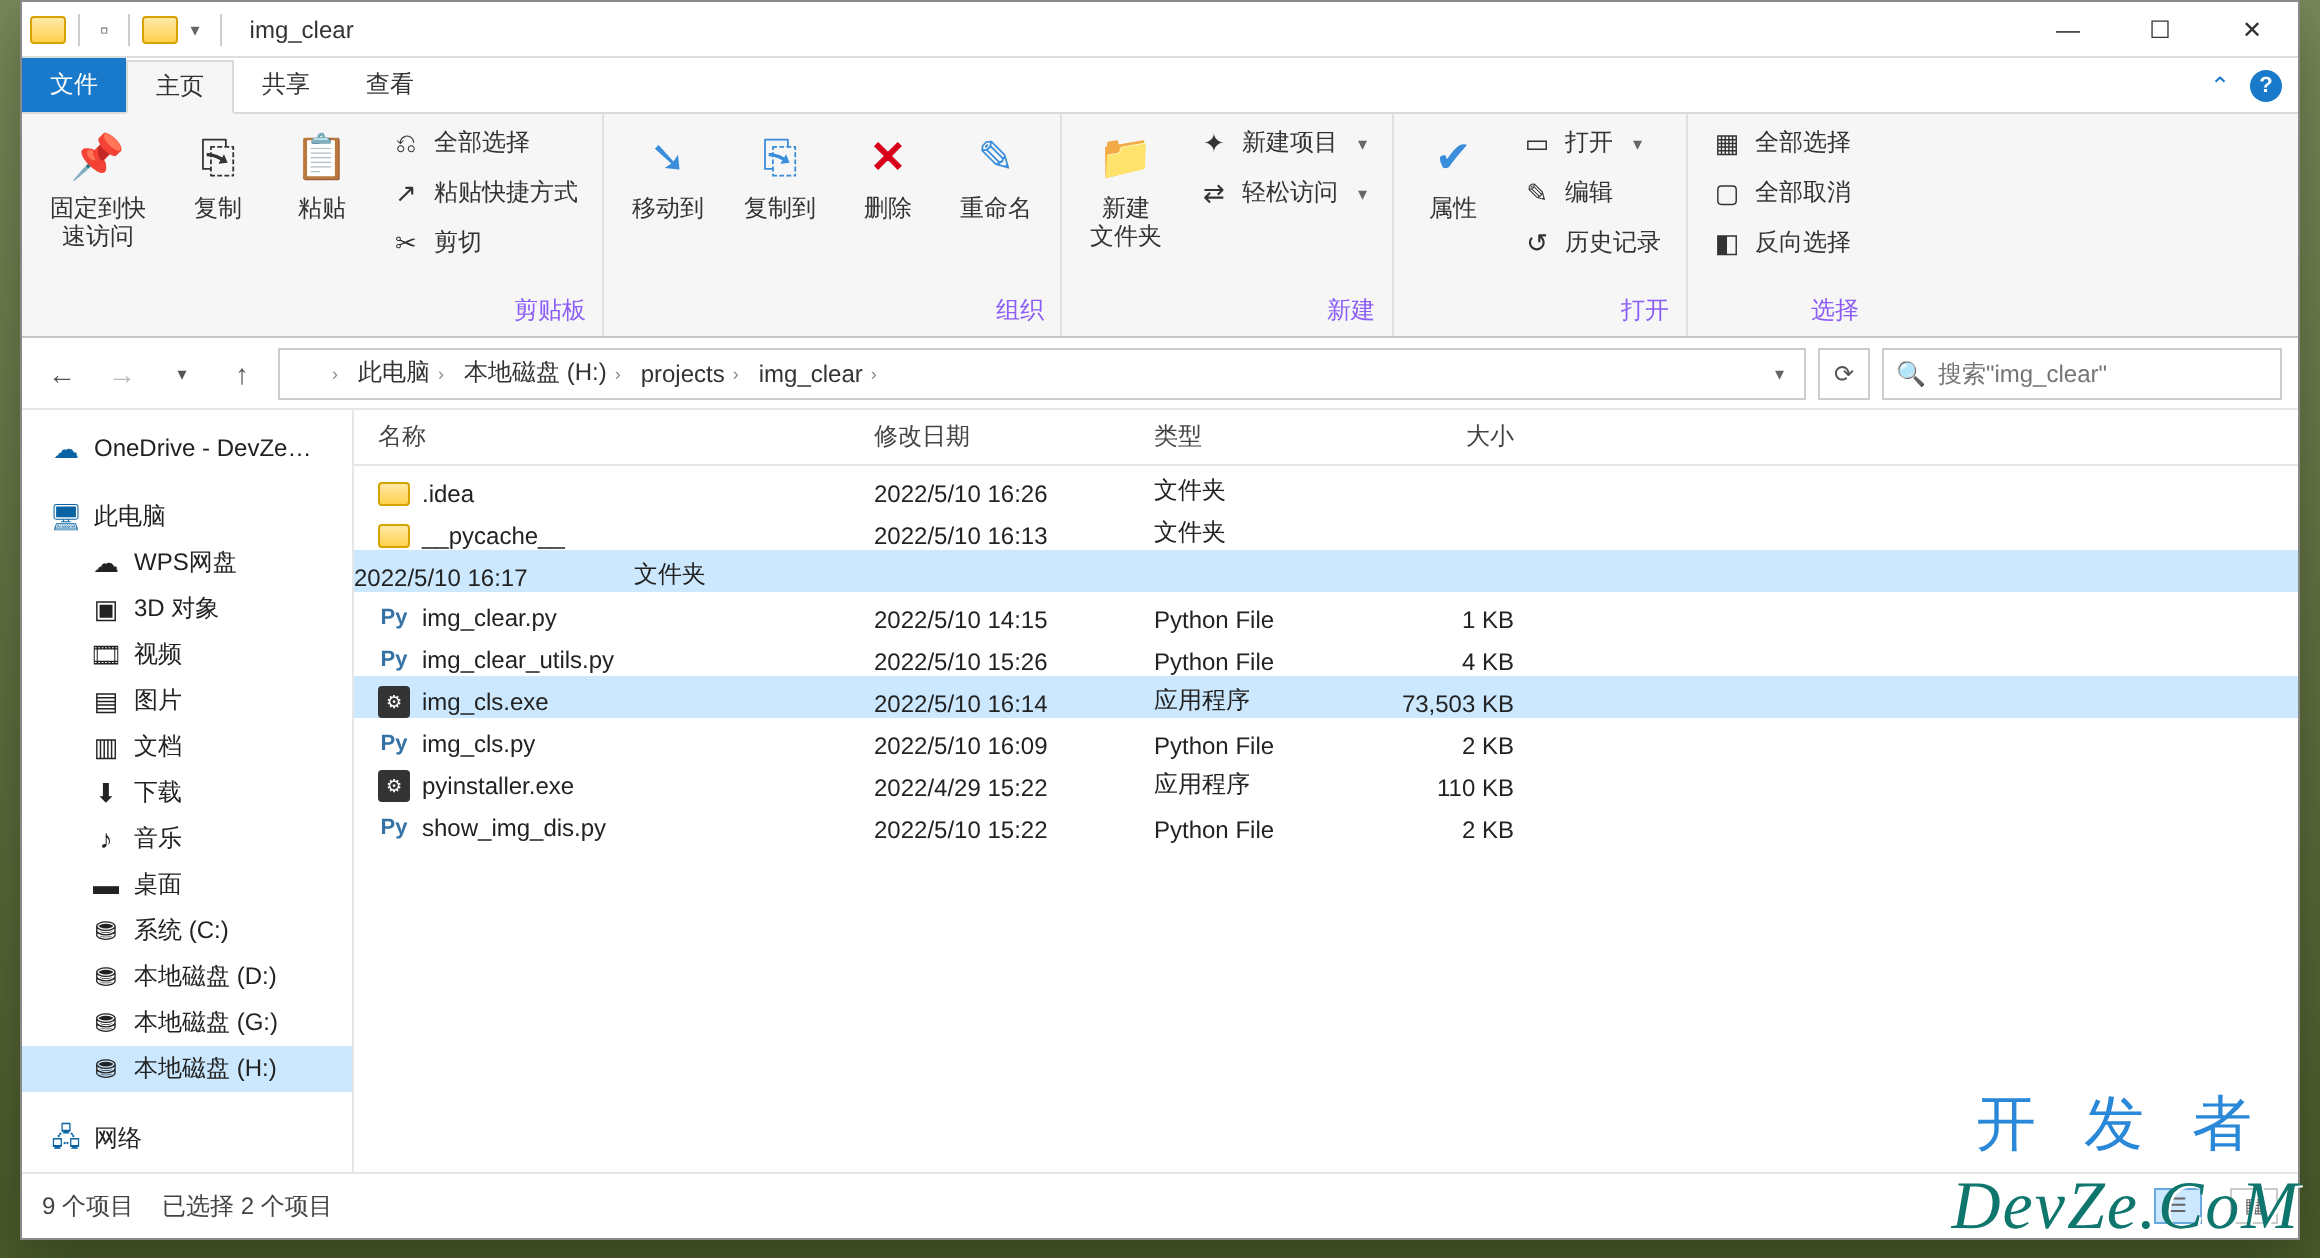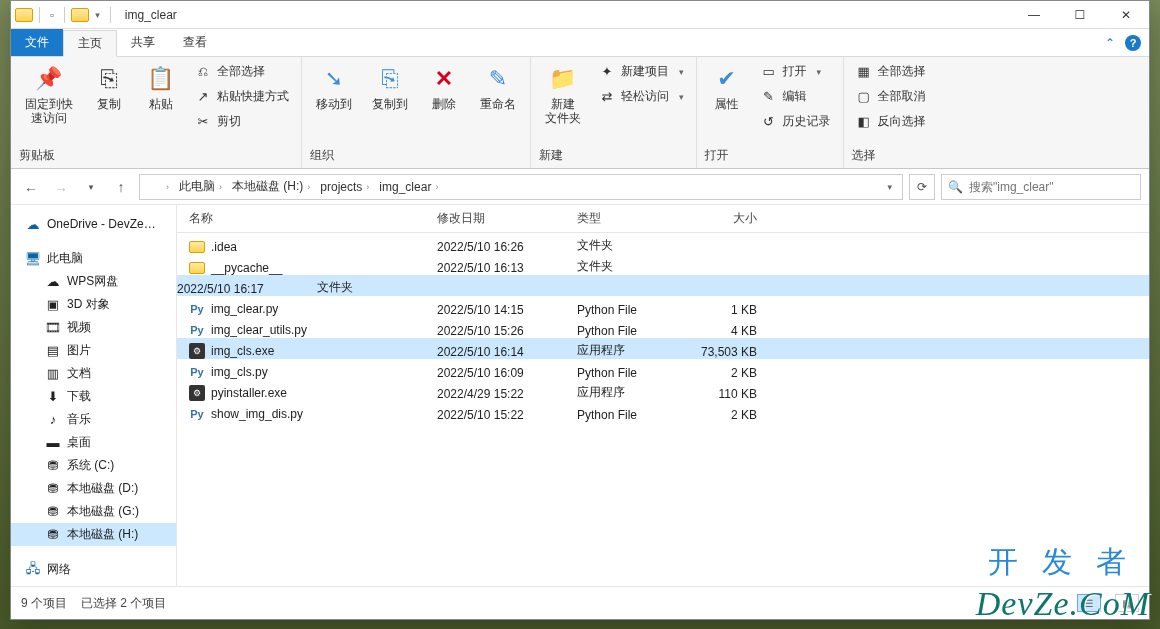--- a/index.html
+++ b/index.html
@@ -21,21 +21,21 @@
   .rtab { padding: 0 14px; display:flex; align-items:center; color:#333; cursor:default;}
   .rtab.file { background:#1979ca; color:#fff; }
   .rtab.active { background:#f6f6f6; border:1px solid #d9d9d9; border-bottom-color:#f6f6f6; position:relative; top:1px;}
   .rtab-right { margin-left:auto; display:flex; align-items:center; padding-right:8px; gap:10px; color:#666;}
   .help-ico { width:16px; height:16px; border-radius:50%; background:#1979ca; color:#fff; display:flex; align-items:center; justify-content:center; font-size:11px; font-weight:bold;}
 
   
   .ribbon { height: 112px; background:#f6f6f6; border-bottom:1px solid #c8c8c8; display:flex; font-size:12px; color:#333;}
   .rgroup { display:flex; flex-direction:column; border-right:1px solid #e0e0e0; padding:4px 8px 2px;}
   .rgroup-body { flex:1; display:flex; align-items:flex-start; gap:8px; }
-  .rgroup-label { text-align:left; color:#404040; font-size:12px; padding:2px 0;}
+  .rgroup-label { text-align:right; color:#8b5cf6; font-size:12px; padding:2px 0;}
   .bigbtn { display:flex; flex-direction:column; align-items:center; gap:4px; padding:4px 6px; text-align:center; line-height:1.2; min-width:44px;}
   .bigbtn .micon { width:30px; height:28px; display:flex; align-items:center; justify-content:center; font-size:22px;}
   .smallstack { display:flex; flex-direction:column; gap:4px; }
   .smallbtn { display:flex; align-items:center; gap:6px; padding:2px 4px; white-space:nowrap;}
   .smallbtn .sicon { width:16px; height:16px; display:flex; align-items:center; justify-content:center; font-size:13px;}
 
   
   .x-red { color:#d9001b; font-weight:bold; font-size:26px;}
 
   

